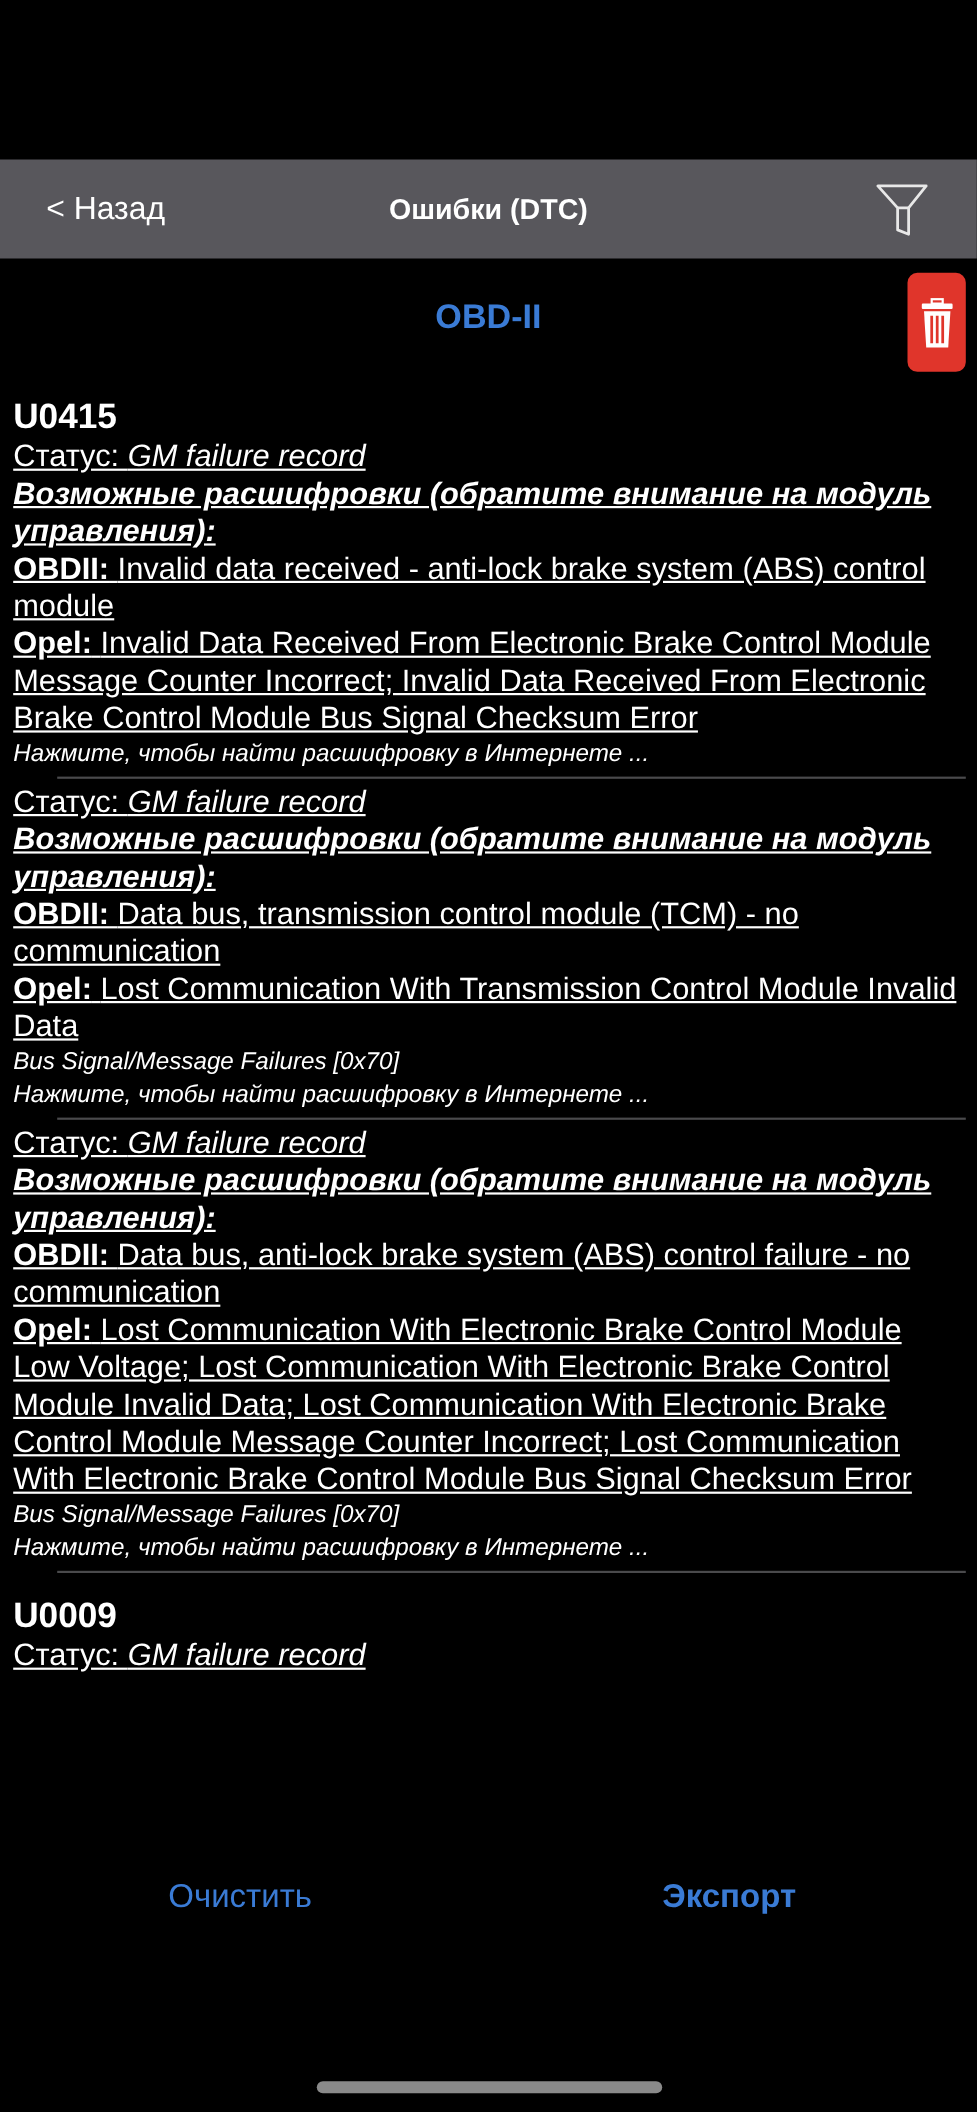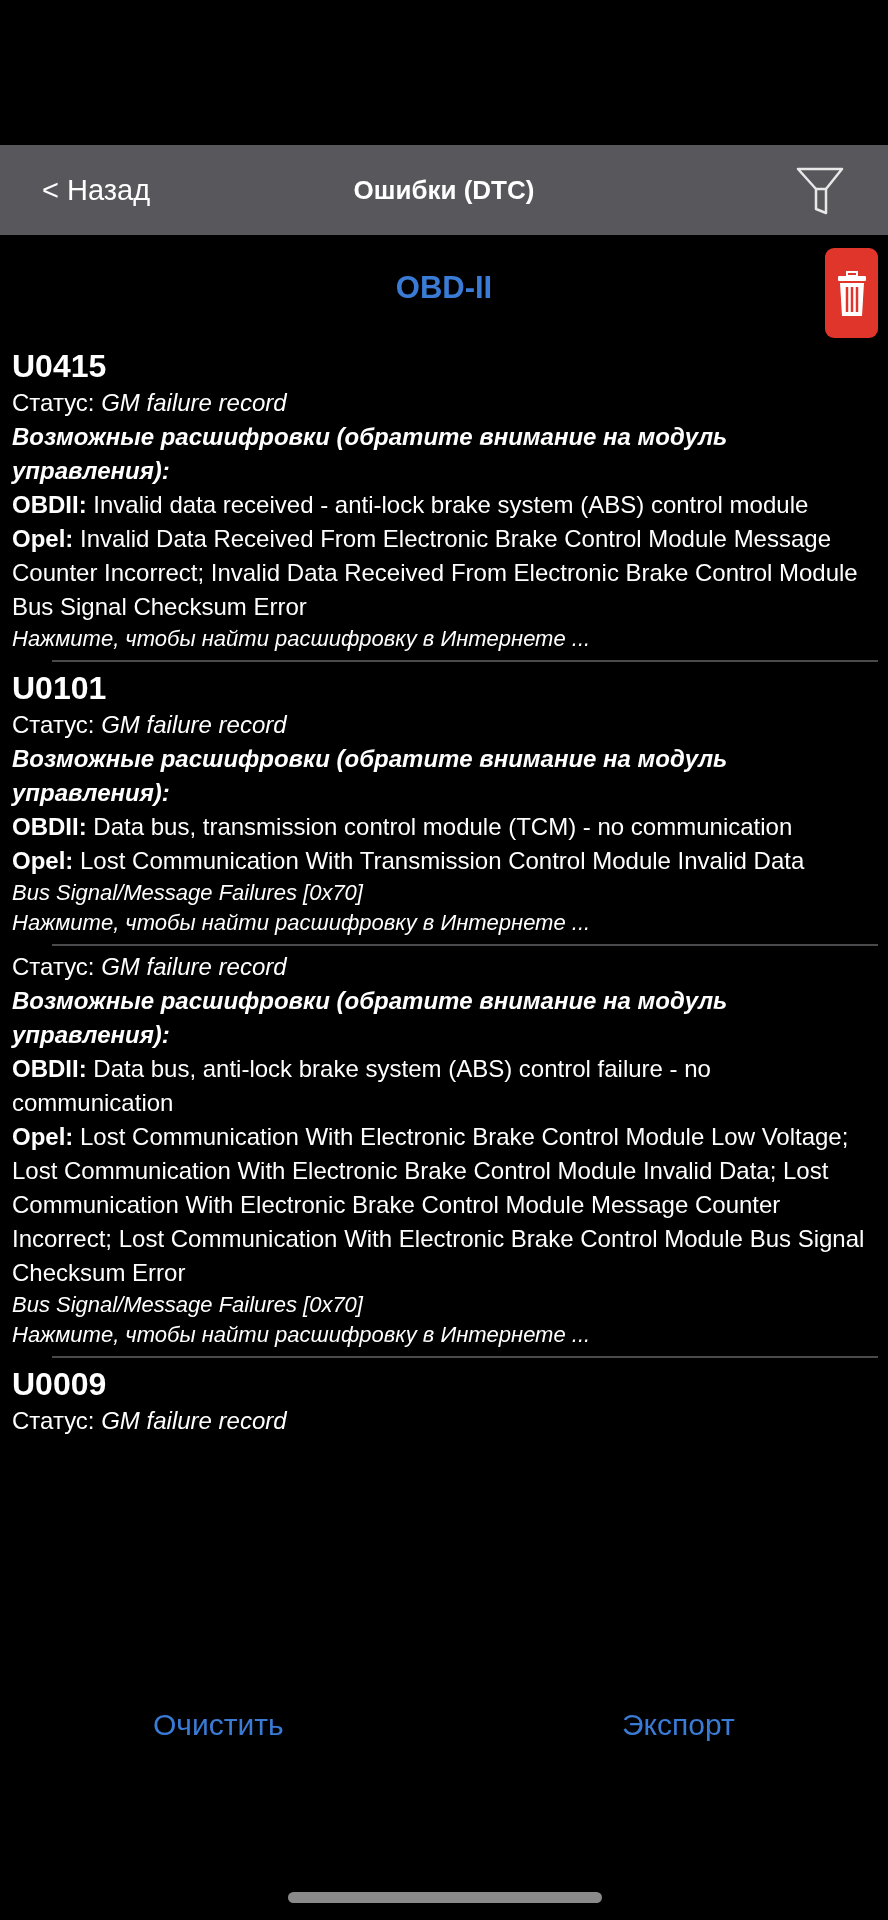--- a/index.html
+++ b/index.html
@@ -30,22 +30,22 @@
     }
     .trash-btn {
       position: absolute; left: 825px; top: 248px; width: 53px; height: 90px;
       background: #e0352b; border-radius: 9px; cursor: pointer;
       display: flex; align-items: center; justify-content: center;
     }
     .list {
       position: absolute; left: 0; top: 340px; width: 888px; height: 1316px; overflow: hidden;
     }
     .entry { padding: 0 10px 0 12px; }
-    .code { font-size: 32px; font-weight: bold; line-height: 40px; margin-top: 6px; }
-    .line { font-size: 24px; line-height: 34px; }
+    .code { font-size: 32px; font-weight: bold; line-height: 40px; margin-top: 18px; }
+    .line { font-size: 28px; line-height: 34px; text-decoration: underline; }
     .small { font-size: 22px; line-height: 30px; font-style: italic; }
     .ital { font-style: italic; }
     .bold { font-weight: bold; }
     .link { cursor: pointer; }
     .sep { height: 2px; background: #4a4a4c; margin: 6px 10px 4px 52px; }
     .bottom-bar { position: absolute; left: 0; top: 1695px; width: 792px; height: 60px; }
     .bottom-btn {
       position: absolute; top: 0; height: 60px; line-height: 60px;
       font-size: 30px; color: #3a7bd5; cursor: pointer;
     }
@@ -89,21 +89,20 @@
     <div class="code">U0415</div>
     <div class="line"><span>Статус: </span><span class="ital">GM failure record</span></div>
     <div class="line bold ital">Возможные расшифровки (обратите внимание на модуль управления):</div>
     <div class="line"><span class="bold">OBDII:</span> <span>Invalid data received - anti-lock brake system (ABS) control module</span></div>
     <div class="line"><span class="bold">Opel:</span> <span>Invalid Data Received From Electronic Brake Control Module Message Counter Incorrect; Invalid Data Received From Electronic Brake Control Module Bus Signal Checksum Error</span></div>
     <div class="small link">Нажмите, чтобы найти расшифровку в Интернете ...</div>
   </div>
   <div class="sep"></div>
 
   <div class="entry">
-    <div class="code">U0101</div>
     <div class="line"><span>Статус: </span><span class="ital">GM failure record</span></div>
     <div class="line bold ital">Возможные расшифровки (обратите внимание на модуль управления):</div>
     <div class="line"><span class="bold">OBDII:</span> <span>Data bus, transmission control module (TCM) - no communication</span></div>
     <div class="line"><span class="bold">Opel:</span> <span>Lost Communication With Transmission Control Module Invalid Data</span></div>
     <div class="small">Bus Signal/Message Failures [0x70]</div>
     <div class="small link">Нажмите, чтобы найти расшифровку в Интернете ...</div>
   </div>
   <div class="sep"></div>
 
   <div class="entry">
@@ -117,16 +116,16 @@
   <div class="sep"></div>
 
   <div class="entry">
     <div class="code">U0009</div>
     <div class="line"><span>Статус: </span><span class="ital">GM failure record</span></div>
   </div>
 </div>
 
 <div class="bottom-bar">
   <div class="bottom-btn" style="left:153px;">Очистить</div>
-  <div class="bottom-btn" style="left:622px;">Экспорт</div>
+  <div class="bottom-btn" style="left:602px;font-weight:bold;">Экспорт</div>
 </div>
 
 <div class="home-indicator"></div>
 
 </body></html>

